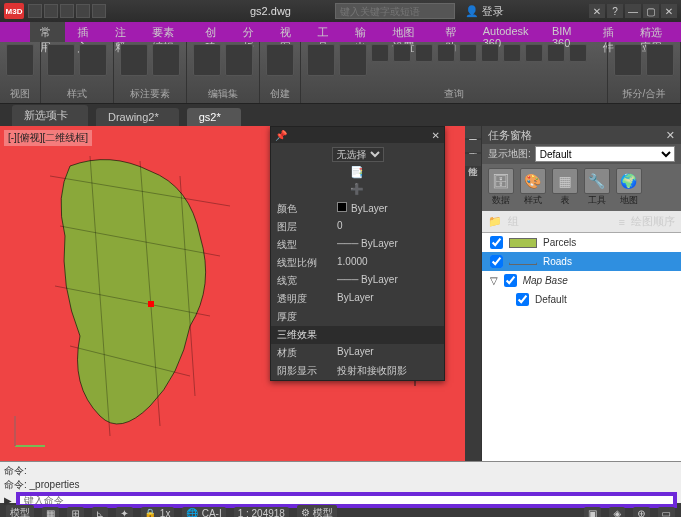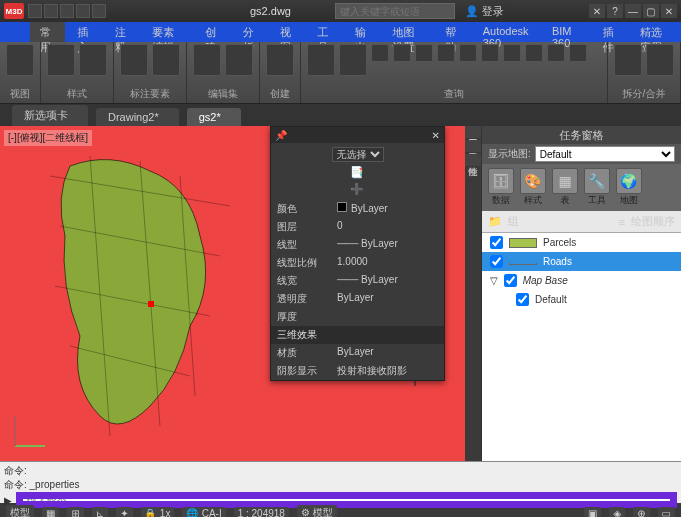--- a/index.html
+++ b/index.html
@@ -3,21 +3,21 @@
 <meta charset="utf-8">
 <style>
 * { box-sizing: border-box; margin: 0; padding: 0; font-family: "Microsoft YaHei", Arial, sans-serif; }
 body { width: 681px; height: 517px; background: #4a4a4a; overflow: hidden; font-size: 11px; color: #ccc; }
 .titlebar { height: 22px; background: linear-gradient(#3a3a3a,#2c2c2c); display: flex; align-items: center; padding: 0 4px; gap: 4px; }
 .titlebar .logo { width: 20px; height: 16px; background: #d33; border-radius: 2px; display: flex; align-items: center; justify-content: center; color: #fff; font-size: 8px; font-weight: bold; }
 .titlebar .doc { font-size: 11px; color: #ddd; margin-left: 140px; }
 .titlebar .search { margin-left: 40px; width: 120px; height: 16px; background: #555; border: 1px solid #666; color: #aaa; font-size: 10px; padding: 0 4px; }
 .titlebar .winbtns { margin-left: auto; display: flex; gap: 2px; }
 .winbtn { width: 16px; height: 14px; background: #444; color: #ccc; font-size: 10px; display: flex; align-items: center; justify-content: center; cursor: pointer; }
-.ribtabs { height: 20px; background: #1d4ed8; display: flex; padding-left: 30px; gap: 2px; font-size: 11px; }
+.ribtabs { height: 20px; background: #a21caf; display: flex; padding-left: 30px; gap: 2px; font-size: 11px; }
 .ribtab { padding: 3px 10px; color: #ccc; cursor: pointer; }
 .ribtab.active { background: #464646; }
 .ribbon { height: 62px; background: linear-gradient(#5a5a5a,#464646); display: flex; border-bottom: 1px solid #222; }
 .ribgroup { border-right: 1px solid #333; padding: 2px 6px; display: flex; flex-direction: column; justify-content: space-between; }
 .ribgroup .icons { display: flex; gap: 4px; flex-wrap: wrap; }
 .ribicon { width: 28px; height: 32px; background: #3a3a3a; border: 1px solid #555; border-radius: 2px; }
 .ribicon.sm { width: 18px; height: 18px; }
 .ribgroup .glabel { font-size: 10px; color: #aaa; text-align: center; }
 .doctabs { height: 22px; background: #333; display: flex; align-items: flex-end; padding-left: 12px; gap: 8px; }
 .doctab { padding: 3px 20px 3px 12px; background: #444; color: #ccc; font-size: 11px; border-radius: 3px 3px 0 0; position: relative; }
@@ -32,33 +32,33 @@
 .proppanel .ptitle .pclose { margin-left: auto; cursor: pointer; }
 .proppanel .psel { padding: 4px; display: flex; align-items: center; gap: 4px; flex-direction: column; }
 .proppanel .psel select { flex: 1; background: #333; color: #ccc; border: 1px solid #555; font-size: 10px; height: 18px; }
 .proppanel .psection { background: #2c2c2c; padding: 2px 6px; font-size: 10px; color: #ddd; }
 .proppanel .prow { display: flex; font-size: 10px; padding: 2px 6px; }
 .proppanel .prow .pk { width: 60px; color: #ccc; }
 .proppanel .prow .pv { flex: 1; color: #ccc; }
 .sidepanels { width: 16px; background: #3a3a3a; display: flex; flex-direction: column; gap: 2px; }
 .sidepanel-tab { writing-mode: vertical-rl; font-size: 9px; padding: 6px 2px; background: #444; color: #ccc; text-align: center; }
 .taskpane { width: 200px; background: #555; border-left: 1px solid #333; display: flex; flex-direction: column; }
-.taskpane .tptitle { height: 18px; background: #444; padding: 2px 6px; font-size: 11px; display: flex; align-items: center; flex-direction: column; }
+.taskpane .tptitle { height: 18px; background: #444; padding: 2px 6px; font-size: 11px; display: flex; align-items: center; }
 .taskpane .tprow { display: flex; align-items: center; padding: 2px 6px; gap: 4px; font-size: 10px; }
 .taskpane .tprow select { flex: 1; background: #fff; border: 1px solid #888; font-size: 10px; height: 16px; }
 .toolbar-row { display: flex; gap: 6px; padding: 4px 6px; background: #666; }
 .tb-btn { width: 26px; height: 26px; background: #888; border: 1px solid #555; border-radius: 2px; display: flex; align-items: center; justify-content: center; font-size: 14px; }
 .tb-lbl { font-size: 9px; text-align: center; color: #222; }
 .layerbar { height: 22px; background: #e8e8e8; display: flex; align-items: center; padding: 0 6px; gap: 6px; border-bottom: 1px solid #aaa; }
 .layerlist { flex: 1; background: #fff; overflow: auto; }
 .lrow { display: flex; align-items: center; padding: 3px 8px; gap: 6px; font-size: 10px; color: #333; }
 .lrow.sel { background: #2f8fe0; color: #fff; }
 .lswatch { width: 28px; height: 10px; border: 1px solid #666; }
 .cmdline { height: 42px; background: #eee; border-top: 1px solid #888; font-size: 10px; color: #333; padding: 2px 4px; font-family: Consolas, monospace; }
-.cmdinput { width: 100%; border: 7px solid #6d28d9; height: 16px; font-size: 10px; padding: 0 4px; }
+.cmdinput { width: 100%; border: 4px solid #6d28d9; height: 16px; font-size: 10px; padding: 0 4px; }
 .statusbar { height: 20px; background: #3a3a3a; display: flex; align-items: center; padding: 0 6px; gap: 8px; font-size: 10px; color: #ccc; }
 .statusbar .sbtn { padding: 1px 4px; background: #444; border-radius: 2px; }
 .qat { display:flex; gap:2px; }
 .qat .qbtn { width:14px; height:14px; background:#444; border:1px solid #555; }
 </style>
 </head>
 <body>
 
 <div class="titlebar">
   <div class="logo">M3D</div>

